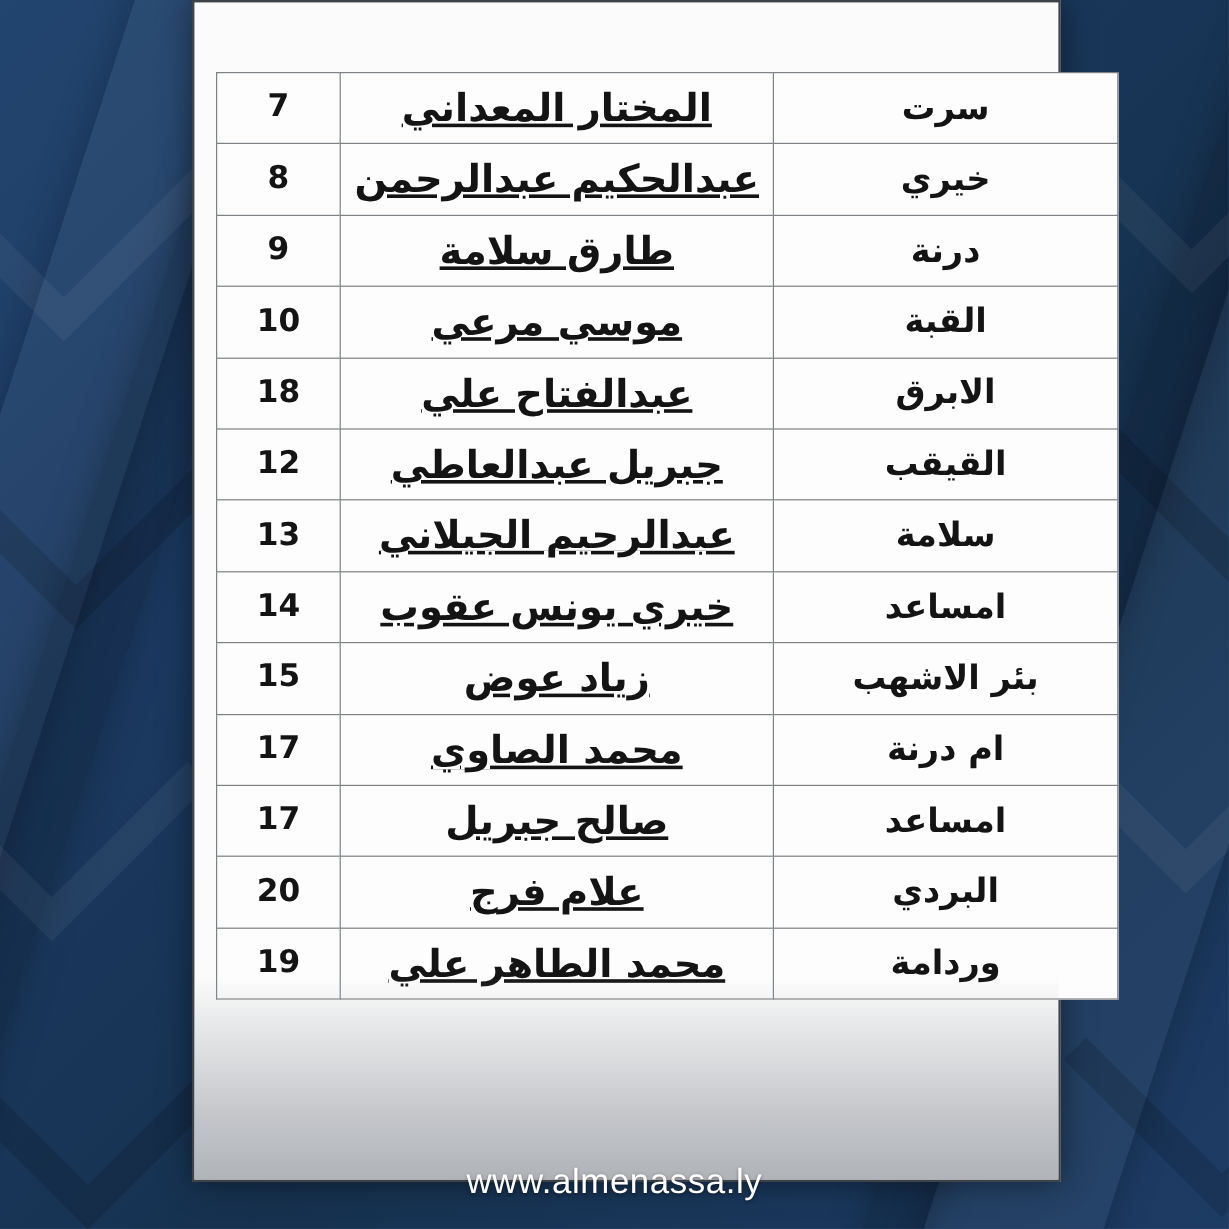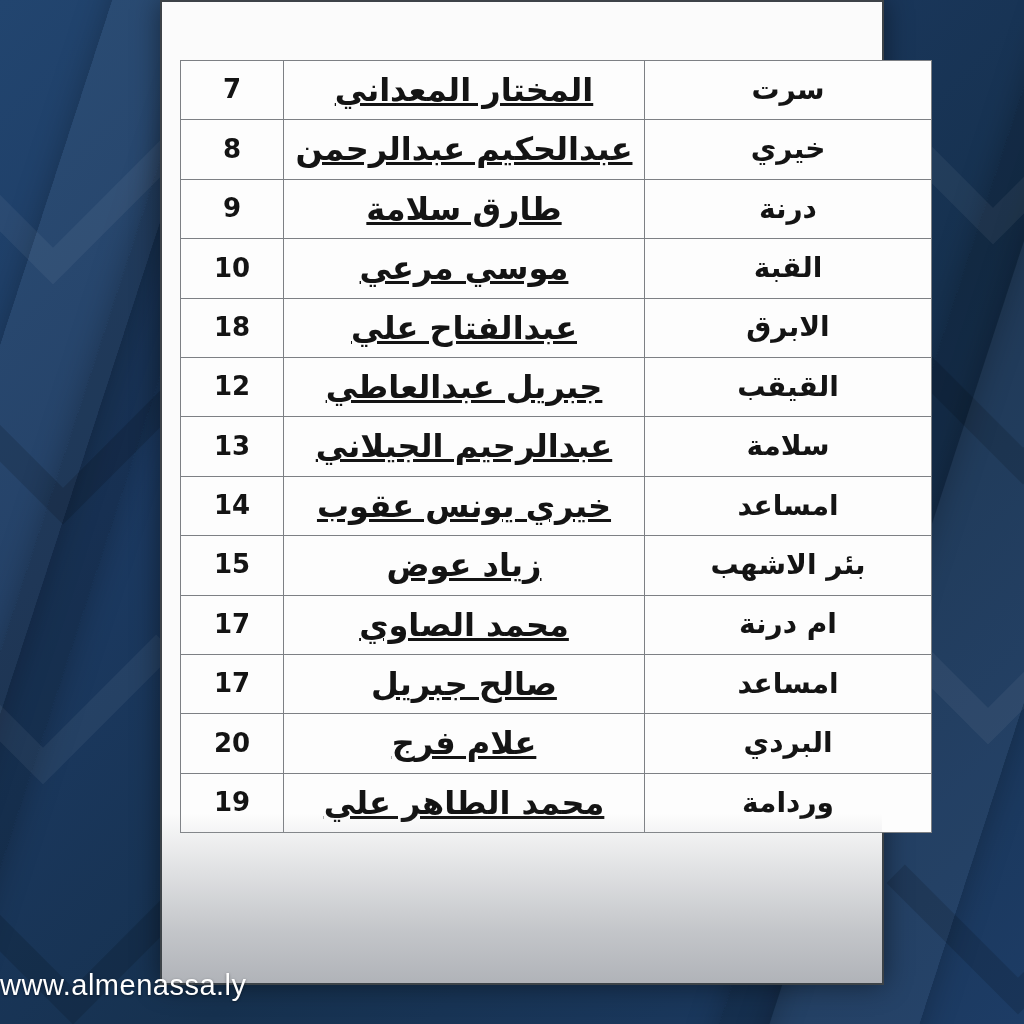--- a/index.html
+++ b/index.html
@@ -108,20 +108,21 @@
   td.two-line {
     line-height: 1.65;
   }
 
   
   #watermark {
     position: absolute;
     left: 0;
     right: 0;
     bottom: 22px;
+    text-align: center;
     color: #ffffff;
     font-size: 29px;
     font-weight: 400;
     letter-spacing: 0.5px;
     font-family: "Liberation Sans", sans-serif;
     direction: ltr;
     text-shadow: 0 1px 3px rgba(0,0,0,0.4);
   }
 </style>
 </head>

